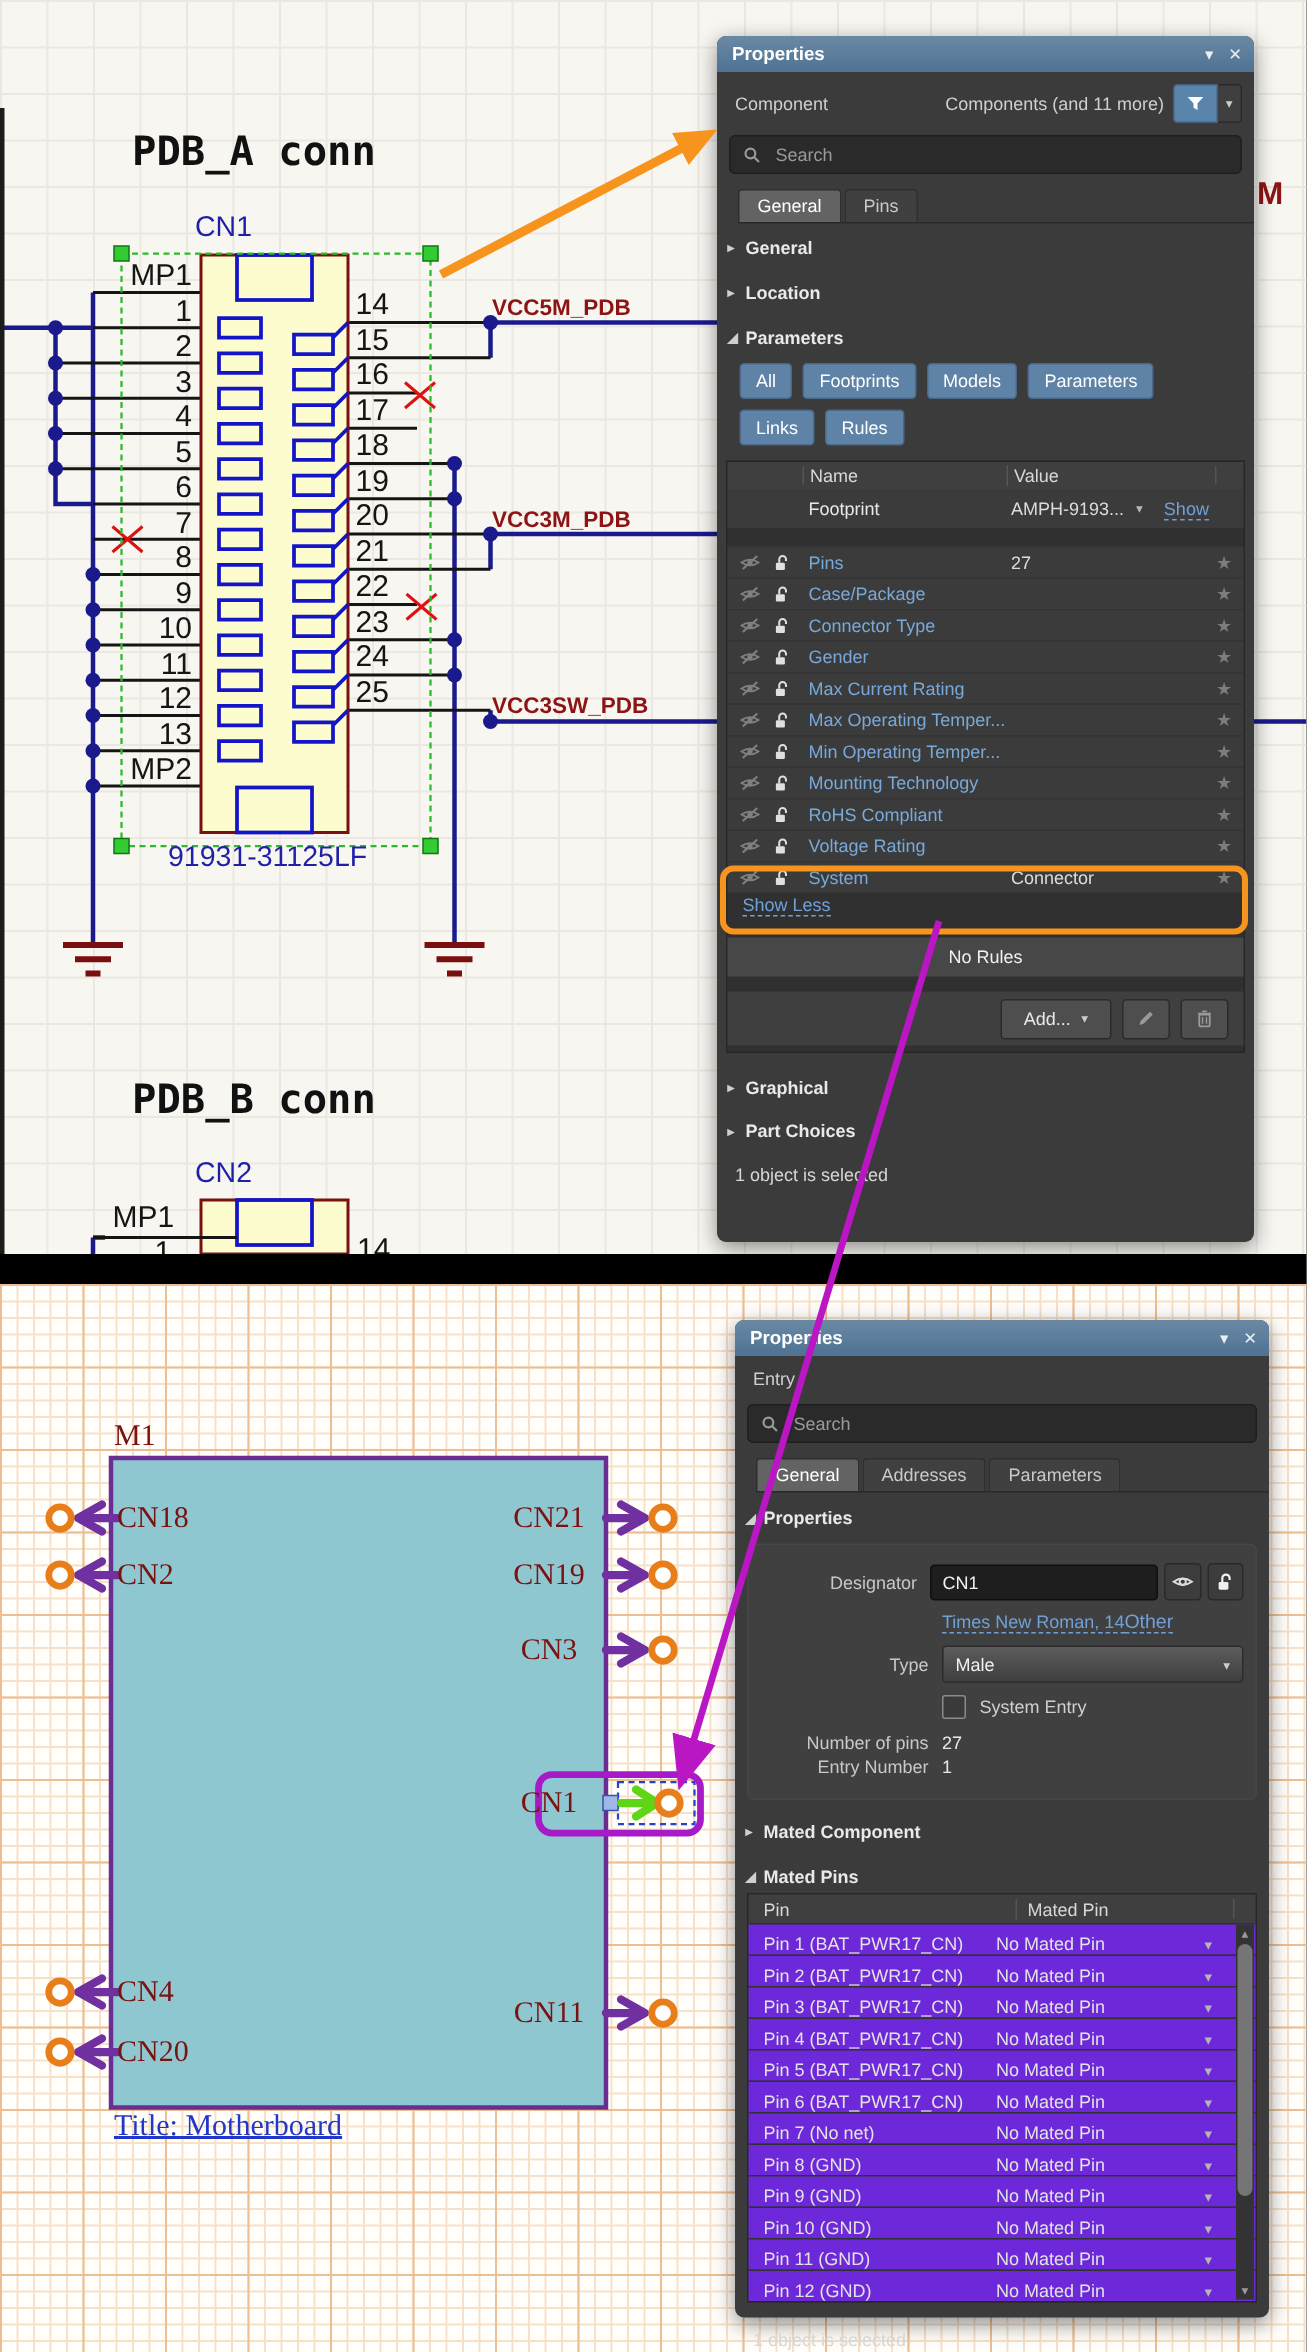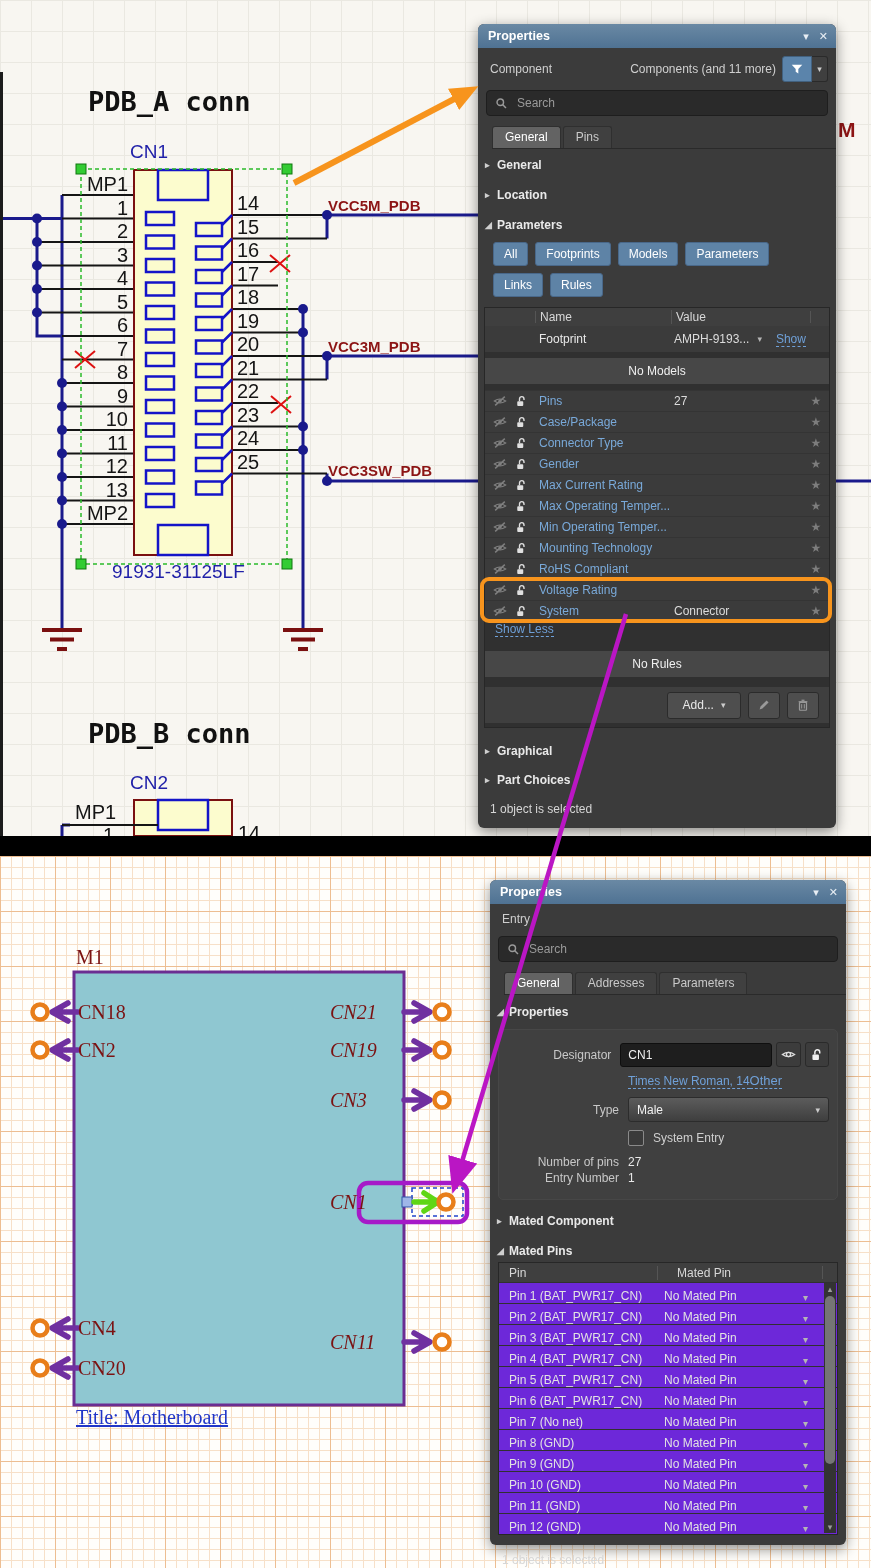--- a/index.html
+++ b/index.html
@@ -26,21 +26,21 @@
 
   
   #bottom-sheet{left:0;top:856px;width:871px;height:712px;background-color:#FFFEFB;
     background-image:linear-gradient(#EDBE92 1px,transparent 1px),
                      linear-gradient(90deg,#EDBE92 1px,transparent 1px),
                      linear-gradient(#F7E0C8 1px,transparent 1px),
                      linear-gradient(90deg,#F7E0C8 1px,transparent 1px);
     background-size:55px 55px,55px 55px,11px 11px,11px 11px;z-index:1;}
   .hx-label{position:absolute;z-index:2;font-family:"Liberation Serif",serif;
     font-size:20px;color:#7B1212;white-space:nowrap;}
-  .hx-right{width:72px;text-align:left;font-style:italic;}
+  .hx-right{width:72px;text-align:center;}
   .hx-title{color:#2236C8;text-decoration:underline;}
 
   
   .panel{position:absolute;background:#3B3B3B;border-radius:6px;z-index:10;
     box-shadow:0 4px 14px rgba(0,0,0,.45);color:#CFCFCF;font-size:12px;}
   .titlebar{height:24px;border-radius:6px 6px 0 0;
     background:linear-gradient(#6A89A4,#4F7293);display:flex;align-items:center;
     padding:0 8px 0 10px;color:#fff;font-weight:bold;font-size:12.5px;}
   .titlebar .sp{flex:1;}
   .tb-ico{color:#E8EEF4;font-size:11px;margin-left:10px;font-weight:normal;}
@@ -96,21 +96,21 @@
     border-radius:3px;display:flex;align-items:center;justify-content:center;margin-left:4px;}
   .dropdown{background:linear-gradient(#5C5C5C,#3E3E3E);border:1px solid #2C2C2C;
     border-radius:3px;height:23px;display:flex;align-items:center;color:#F0F0F0;
     padding:0 8px;flex:1;}
   .dropdown .sp{flex:1;}
   .checkbox{width:14px;height:14px;background:#3A3A3A;border:1px solid #8A8A8A;
     border-radius:2px;}
   .mtable{margin:2px 8px 0;background:#303030;border:1px solid #272727;position:relative;}
   .mt-header{height:19px;background:#3F3F3F;display:flex;align-items:center;color:#D8D8D8;}
   .mt-header .h1{width:148px;padding-left:10px;}
-  .mt-header .h2{flex:1;padding-left:19px;border-left:1px solid #555;}
+  .mt-header .h2{flex:1;padding-left:7px;border-left:1px solid #555;margin-left:20px;}
   .mt-header .h3{width:14px;border-left:1px solid #555;height:13px;}
   .mrow{height:20px;background:#6d28d9;border-top:1px solid #313131;display:flex;
     align-items:flex-end;color:#E2E2E2;}
   .mrow .p1{width:148px;padding-left:10px;white-space:nowrap;}
   .mrow .p2{flex:1;padding-left:7px;}
   .mrow .dd{width:34px;color:#b5b5b5;font-size:10px;}
   .vscroll{position:absolute;right:1px;top:20px;bottom:1px;width:12px;background:#333;}
   .vthumb{position:absolute;left:1px;right:1px;top:13px;height:168px;background:#757575;border-radius:5px;}
   .varr{position:absolute;left:0;width:12px;color:#9a9a9a;font-size:9px;text-align:center;}
   .status{padding-left:12px;color:#D6D6D6;}
@@ -387,21 +387,20 @@
       <span class="c4"></span>
     </div>
     <div class="row-footprint">
       <span style="width:50px;"></span>
       <span style="width:131px;padding-left:4px;color:#E8E8E8;">Footprint</span>
       <span style="color:#DCDCDC;padding-left:4px;">AMPH-9193...</span>
       <span style="color:#b5b5b5;font-size:9px;margin-left:8px;">▾</span>
       <span class="link" style="margin-left:14px;">Show</span>
     </div>
     <div class="gap"></div>
-    <div class="band">No Models</div>
     <div class="gap"></div>
     <div>
 
         <div class="prow">
           <span class="icons">
             <svg width="14" height="14" viewBox="0 0 16 16">
               <path d="M1.5,8 Q8,3.5 14.5,8 Q8,12.5 1.5,8 Z" fill="none" stroke="#808080" stroke-width="1.3"></path>
               <circle cx="8" cy="8" r="2" fill="#808080"></circle>
               <line x1="2.5" y1="13" x2="13.5" y2="3" stroke="#808080" stroke-width="1.6"></line>
             </svg>

